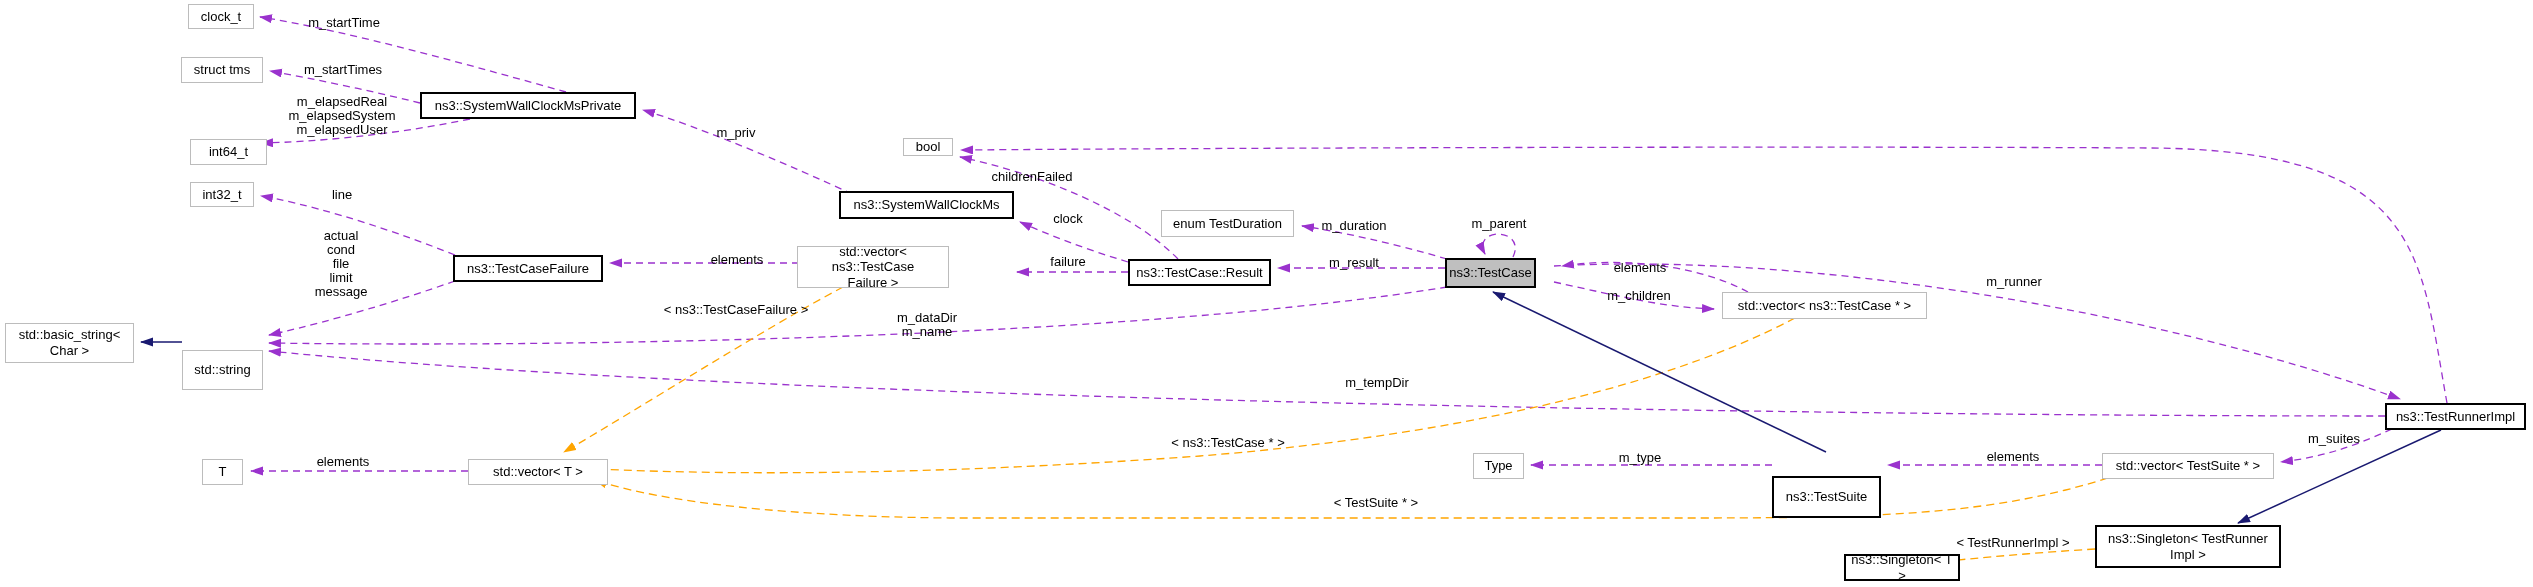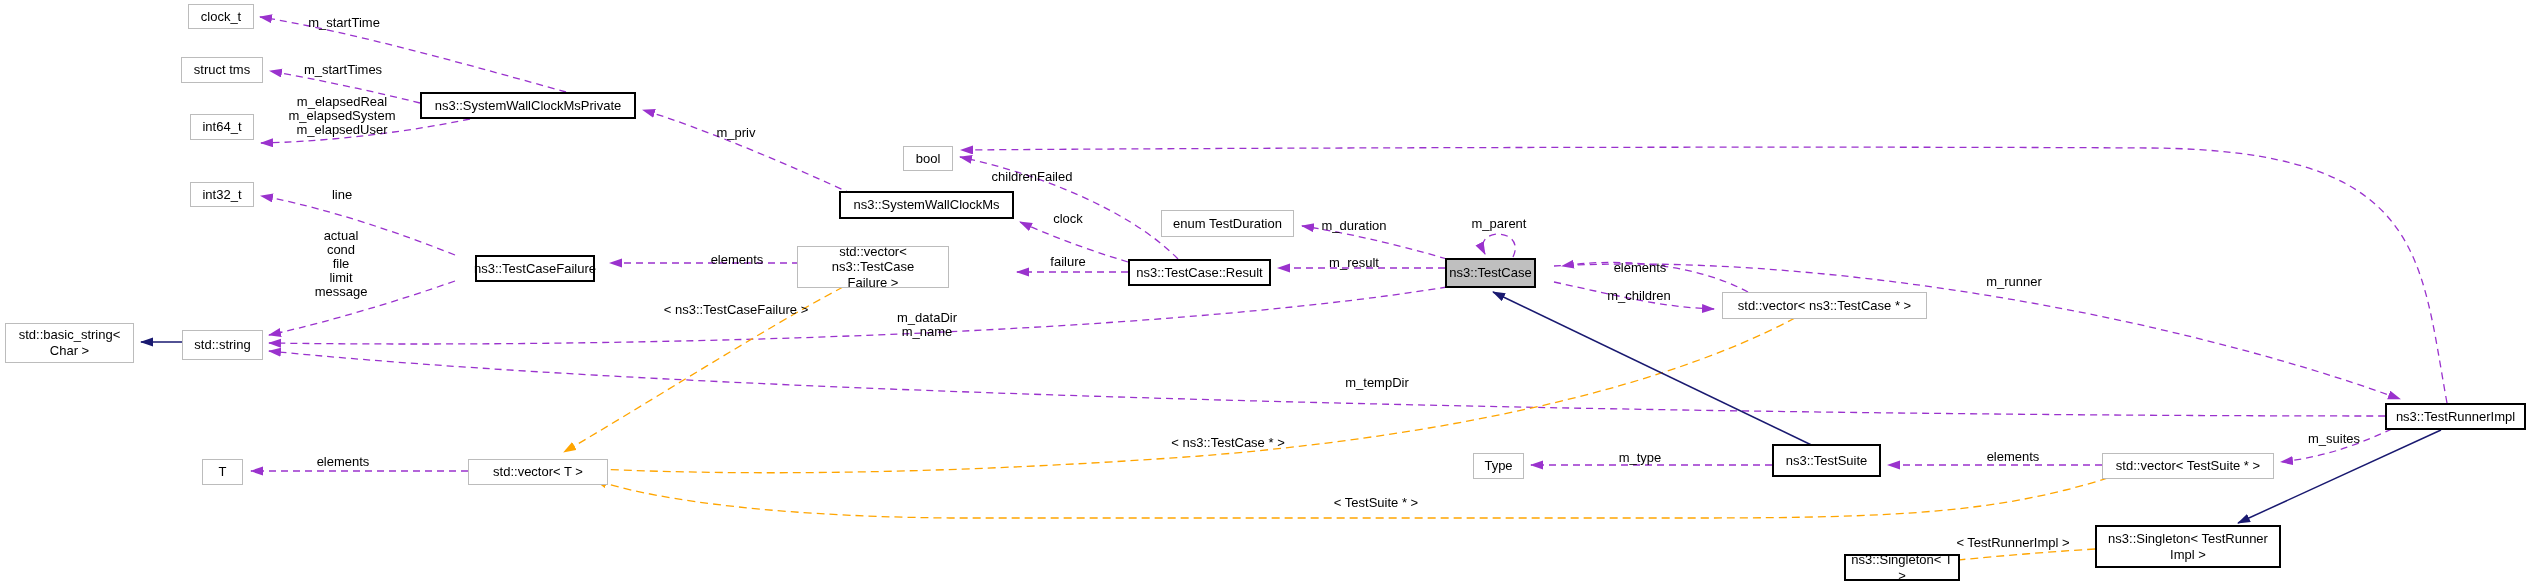--- a/index.html
+++ b/index.html
@@ -101,39 +101,39 @@
     <path class="e-template" marker-end="url(#arrO)" d="M 2108,478 C 2000,512 1900,518 1700,518 L 950,518 C 750,516 642,496 595,480"></path>
     <path class="e-template" marker-end="url(#arrO)" d="M 2095,549 C 2030,553 1952,560 1901,566"></path>
 
     <path class="e-inherit" marker-end="url(#arrN)" d="M 182,342 L 141,342"></path>
     <path class="e-inherit" marker-end="url(#arrN)" d="M 1826,452 L 1493,292"></path>
     <path class="e-inherit" marker-end="url(#arrN)" d="M 2441,430 L 2238,523"></path>
   </svg>
 
   <div class="node" style="left:188px;top:4px;width:66px;height:25px">clock_t</div>
   <div class="node" style="left:181px;top:57px;width:82px;height:26px">struct tms</div>
-  <div class="node" style="left:190px;top:114px;width:64px;height:26px">int64_t</div>
+  <div class="node" style="left:190px;top:139px;width:77px;height:26px">int64_t</div>
   <div class="node doc" style="left:420px;top:92px;width:216px;height:27px">ns3::SystemWallClockMsPrivate</div>
   <div class="node" style="left:190px;top:182px;width:64px;height:25px">int32_t</div>
   <div class="node doc" style="left:839px;top:191px;width:175px;height:28px">ns3::SystemWallClockMs</div>
-  <div class="node" style="left:903px;top:146px;width:50px;height:25px">bool</div>
+  <div class="node" style="left:903px;top:138px;width:50px;height:18px">bool</div>
   <div class="node" style="left:1161px;top:210px;width:133px;height:27px">enum TestDuration</div>
-  <div class="node doc" style="left:475px;top:255px;width:120px;height:27px">ns3::TestCaseFailure</div>
+  <div class="node doc" style="left:453px;top:255px;width:150px;height:27px">ns3::TestCaseFailure</div>
   <div class="node" style="left:797px;top:246px;width:152px;height:42px">std::vector&lt; ns3::TestCase
 Failure &gt;</div>
   <div class="node doc" style="left:1128px;top:259px;width:143px;height:27px">ns3::TestCase::Result</div>
   <div class="node doc focus" style="left:1445px;top:258px;width:91px;height:30px">ns3::TestCase</div>
   <div class="node" style="left:1722px;top:292px;width:205px;height:27px">std::vector&lt; ns3::TestCase * &gt;</div>
   <div class="node" style="left:5px;top:323px;width:129px;height:40px">std::basic_string&lt;
 Char &gt;</div>
-  <div class="node" style="left:182px;top:330px;width:81px;height:30px">std::string</div>
+  <div class="node" style="left:182px;top:350px;width:81px;height:40px">std::string</div>
   <div class="node" style="left:202px;top:459px;width:41px;height:26px">T</div>
   <div class="node" style="left:468px;top:459px;width:140px;height:26px">std::vector&lt; T &gt;</div>
   <div class="node" style="left:1473px;top:453px;width:51px;height:26px">Type</div>
-  <div class="node doc" style="left:1772px;top:444px;width:109px;height:33px">ns3::TestSuite</div>
+  <div class="node doc" style="left:1772px;top:476px;width:109px;height:42px">ns3::TestSuite</div>
   <div class="node" style="left:2102px;top:453px;width:172px;height:26px">std::vector&lt; TestSuite * &gt;</div>
   <div class="node doc" style="left:2385px;top:403px;width:141px;height:27px">ns3::TestRunnerImpl</div>
   <div class="node doc" style="left:2095px;top:525px;width:186px;height:43px">ns3::Singleton&lt; TestRunner
 Impl &gt;</div>
   <div class="node doc" style="left:1844px;top:554px;width:116px;height:27px">ns3::Singleton&lt; T &gt;</div>
 
   <div class="elabel" style="left:344px;top:16px">m_startTime</div>
   <div class="elabel" style="left:343px;top:63px">m_startTimes</div>
   <div class="elabel" style="left:342px;top:95px">m_elapsedReal
 m_elapsedSystem

